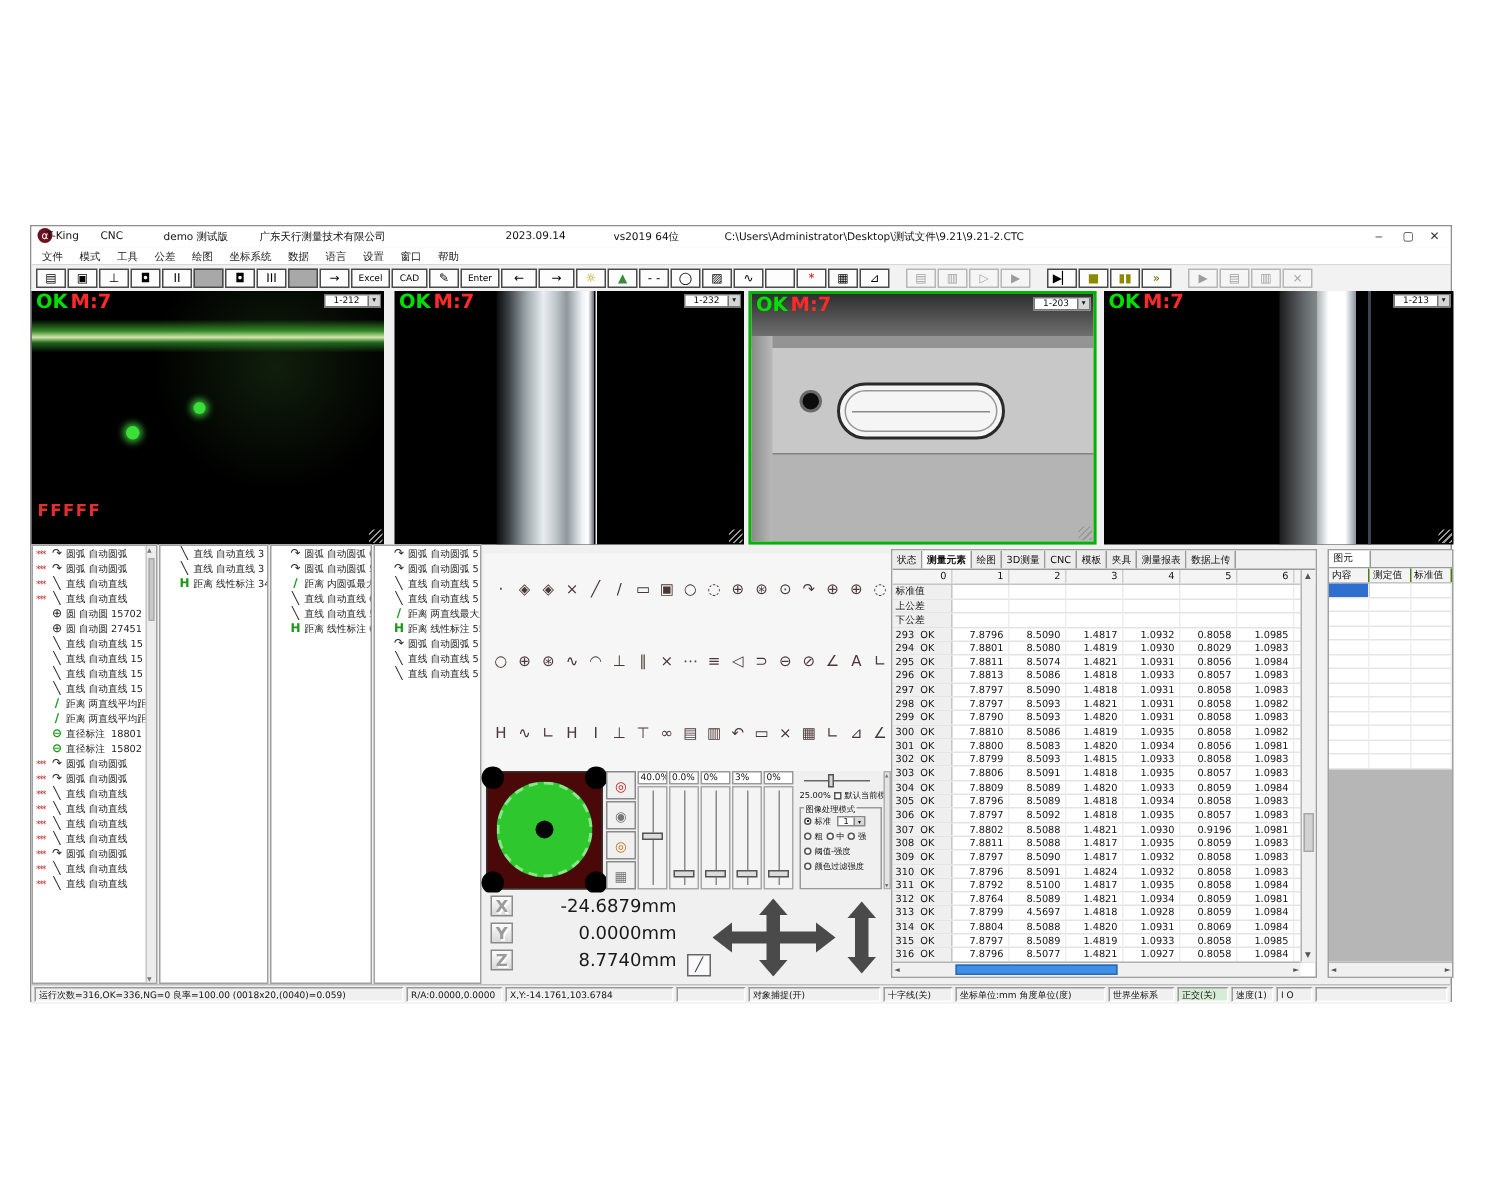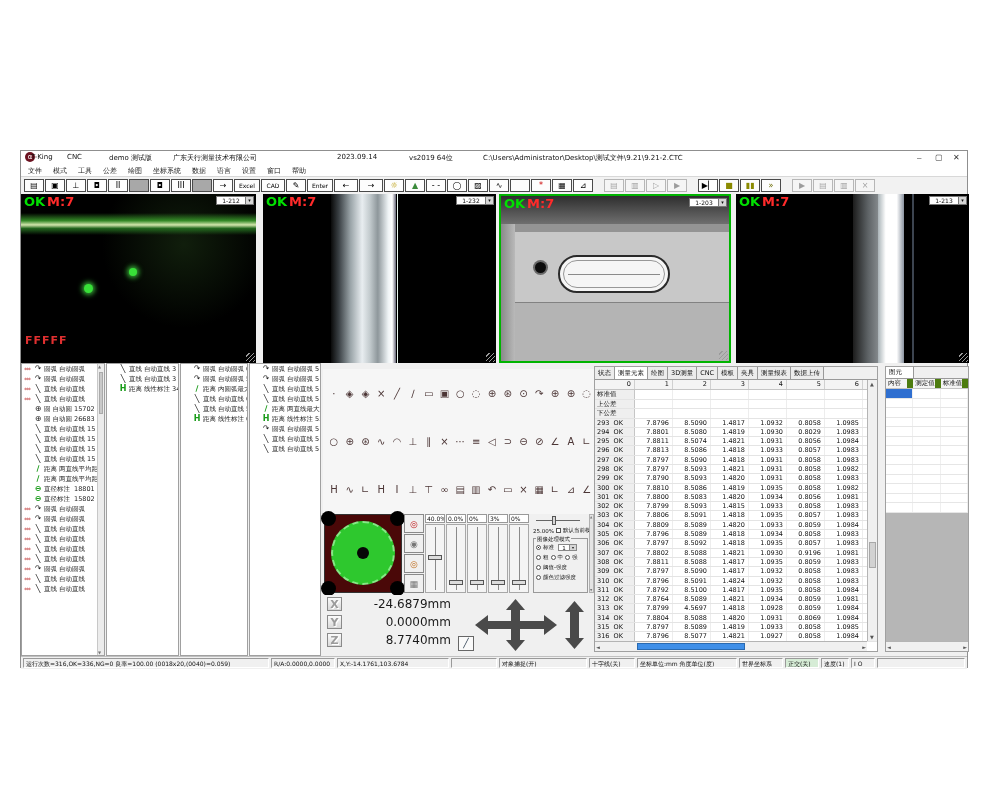--- a/index.html
+++ b/index.html
@@ -134,21 +134,21 @@
   .cval{position:absolute;left:24px;width:104px;text-align:right;font-size:12px;color:#1a1a1a;line-height:15px;}
   .axbtn{position:absolute;left:135px;top:41px;width:16px;height:15px;border:1px solid #666;
     background:#fafafa;font-size:9px;line-height:13px;text-align:center;color:#345;padding:0;}
   #arrowpad{position:absolute;left:152px;top:4px;}
 
   
   #mtable{position:absolute;left:573px;top:215px;width:284px;height:286px;background:#fff;
     border:1px solid #a0a0a0;font-size:6.5px;overflow:hidden;}
   #ttabs{height:13px;display:flex;background:#f0f0f0;border-bottom:1px solid #999;overflow:hidden;}
   .ttab{border-right:1px solid #999;padding:0 3px;line-height:12px;white-space:nowrap;background:#ececec;}
-  .ttab.active{background:#fff;font-weight:normal;}
+  .ttab.active{background:#fff;font-weight:bold;}
   #tcolh{height:10px;display:flex;background:#f4f4f4;border-bottom:1px solid #c4c4c4;}
   .tch{border-right:1px solid #d0d0d0;text-align:right;padding-right:3px;line-height:9px;flex:none;}
   .t-row{height:9.3px;display:flex;border-bottom:1px solid #e4e4e4;}
   .t-fixed{height:9.5px;}
   .t-lbl{width:40px;flex:none;background:#efefef;border-right:1px solid #c6c6c6;padding-left:2px;line-height:9px;}
   .t-cell{width:38px;flex:none;text-align:right;padding-right:3px;border-right:1px solid #ededed;line-height:9px;}
   #tvsb{position:absolute;right:0;top:13px;width:10px;bottom:10px;background:#f0f0f0;border-left:1px solid #b4b4b4;}
   #tvsb::before{content:"▲";position:absolute;top:1px;left:2px;font-size:5px;color:#555;}
   #tvsb::after{content:"▼";position:absolute;bottom:1px;left:2px;font-size:5px;color:#555;}
   .tvsb-th{position:absolute;left:1px;right:1px;top:62%;height:26px;background:#d2d2d2;border:1px solid #a8a8a8;}
@@ -156,21 +156,21 @@
   #thsb::before{content:"◄";position:absolute;left:1px;top:2px;font-size:5px;color:#555;}
   #thsb::after{content:"►";position:absolute;right:1px;top:2px;font-size:5px;color:#555;}
   .thsb-th{position:absolute;left:42px;width:108px;top:1px;height:7px;background:#3f8fe8;border:1px solid #2a6ab0;}
 
   
   #rpanel{position:absolute;left:864px;top:215px;width:84px;height:286px;background:#fff;
     border:1px solid #a0a0a0;font-size:6.5px;overflow:hidden;}
   .rptabs{height:12px;border-bottom:1px solid #999;background:#f0f0f0;display:flex;}
   .rptab{width:28px;background:#fff;border-right:1px solid #999;line-height:11px;padding-left:3px;}
   #rphead{height:10px;display:flex;border-bottom:1px solid #c4c4c4;background:#f4f4f4;}
-  .rph{flex:1;border-right:6px solid #4d7c0f;padding-left:2px;line-height:9px;white-space:nowrap;overflow:hidden;}
+  .rph{flex:1;border-right:1px solid #4d7c0f;padding-left:2px;line-height:9px;white-space:nowrap;overflow:hidden;}
   .rp-row{height:9.5px;display:flex;border-bottom:1px solid #e6e6e6;}
   .rp-cell{flex:1;border-right:1px solid #efefef;}
   .rp-cell.sel{background:#2f6fd0;}
   .rp-gray{position:absolute;left:0;right:0;top:146px;bottom:10px;background:#b6b6b6;}
   #rphsb{position:absolute;left:0;right:0;bottom:0;height:10px;background:#f0f0f0;border-top:1px solid #b4b4b4;}
   #rphsb::before{content:"◄";position:absolute;left:1px;top:2px;font-size:5px;color:#555;}
   #rphsb::after{content:"►";position:absolute;right:1px;top:2px;font-size:5px;color:#555;}
 
   
   #statusbar{position:absolute;left:0;top:505px;width:100%;height:13px;background:#f0f0f0;
@@ -353,21 +353,21 @@
         <span class="fl-icon ic-circle">⊕</span>
         <span class="fl-name">圆</span>
         <span class="fl-meth">自动圆</span>
         <span class="fl-id">15702</span>
       </div>
       <div class="fl-item">
         <span class="fl-star"></span>
         <span class="fl-icon ic-circle">⊕</span>
         <span class="fl-name">圆</span>
         <span class="fl-meth">自动圆</span>
-        <span class="fl-id">26683</span>
+        <span class="fl-id">27451</span>
       </div>
       <div class="fl-item">
         <span class="fl-star"></span>
         <span class="fl-icon ic-line">╲</span>
         <span class="fl-name">直线</span>
         <span class="fl-meth">自动直线</span>
         <span class="fl-id">15</span>
       </div>
       <div class="fl-item">
         <span class="fl-star"></span>

